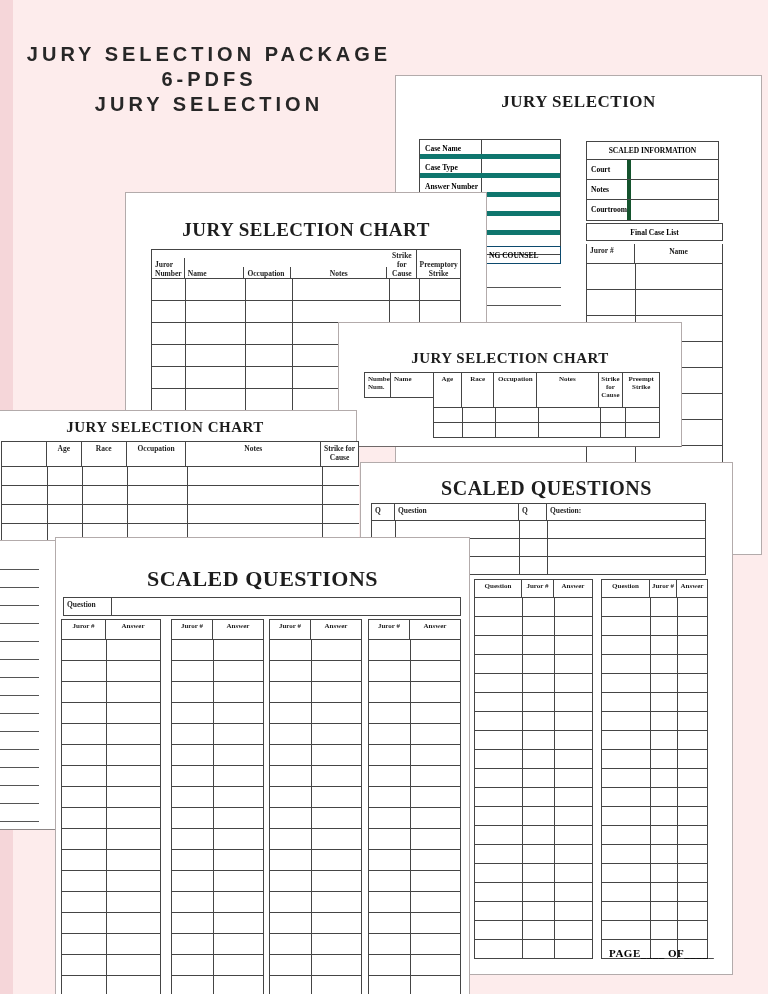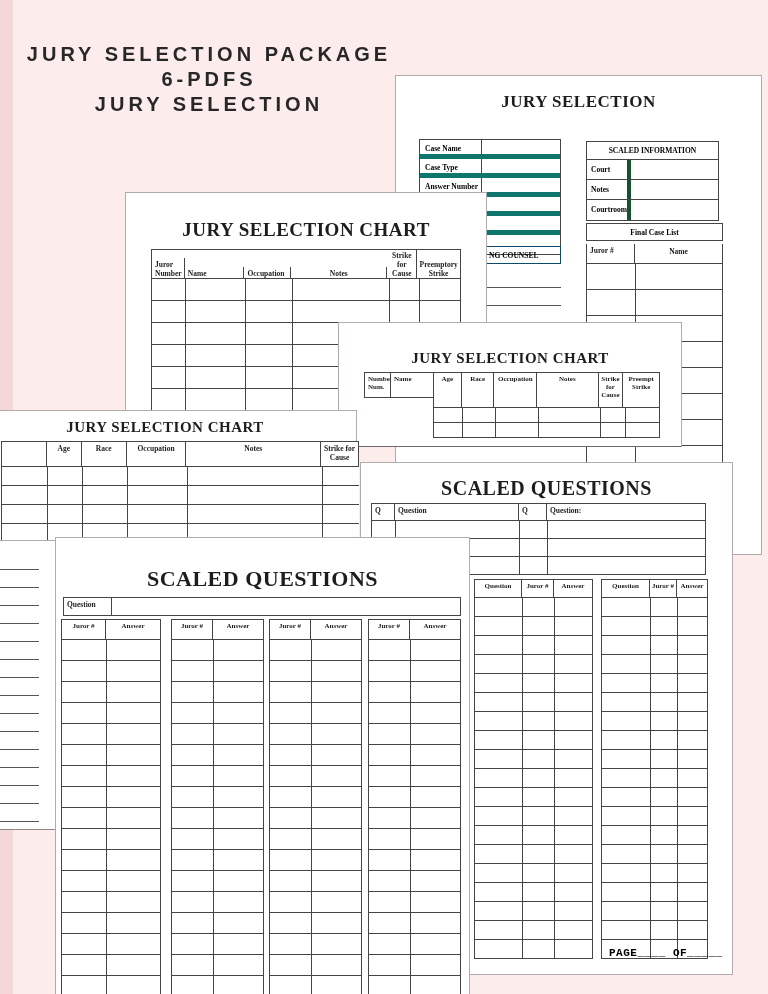--- a/index.html
+++ b/index.html
@@ -219,21 +219,21 @@
       <div class="hc ctr" style="width:48px;">Question</div>
       <div class="hc ctr" style="width:27px;">Juror #</div>
       <div class="hc ctr" style="flex:1;">Answer</div>
     </div>
     <div class="grid" style="left:240px; top:135px; width:107px; height:361px;
          background-image:repeating-linear-gradient(to bottom, transparent 0 18px, #454545 18px 19px);">
       <div class="v" style="left:48px;"></div>
       <div class="v" style="left:75px;"></div>
     </div>
 
-    <div style="position:absolute; left:248px; top:484px; font-weight:700; font-size:11px; letter-spacing:.5px;font-family:Liberation Mono, monospace;">PAGE____ OF_____</div>
+    <div style="position:absolute; left:248px; top:484px; font-weight:700; font-size:11px; letter-spacing:.5px;">PAGE____ OF_____</div>
   </div>
 
   <div class="page" style="left:-6px; top:540px; width:62px; height:290px; z-index:5; border-bottom-color:#8d8686;">
     <div class="lines" style="left:0; top:11px; width:44px; height:270px;
          background:repeating-linear-gradient(to bottom, transparent 0 17px, #555 17px 18px);"></div>
   </div>
 
   <div class="page" style="left:55px; top:537px; width:415px; height:460px; z-index:6;">
     <div class="pg-title" style="top:28px; font-size:22px;">SCALED QUESTIONS</div>
     <div class="hrow fs75" style="left:7px; top:59px; width:398px; height:19px;">

